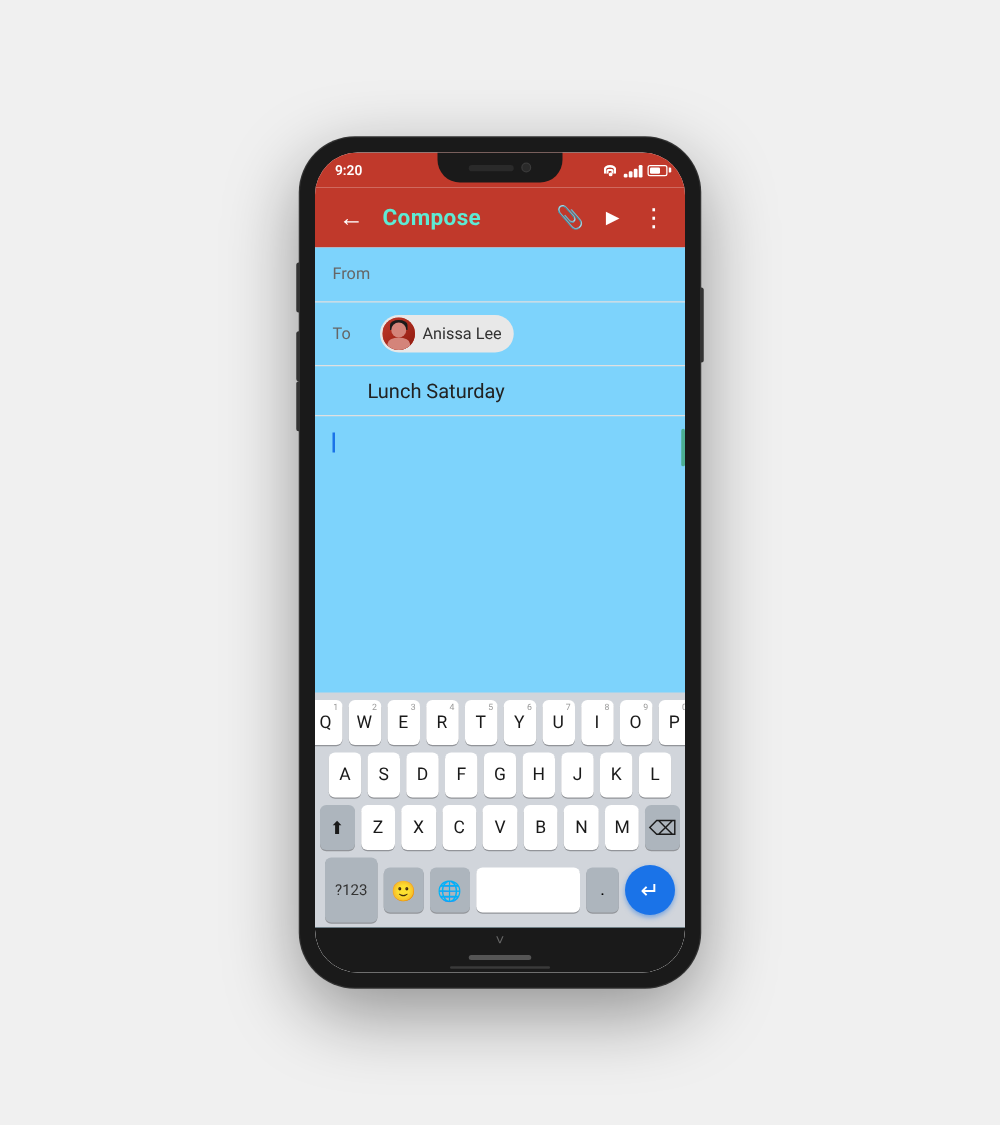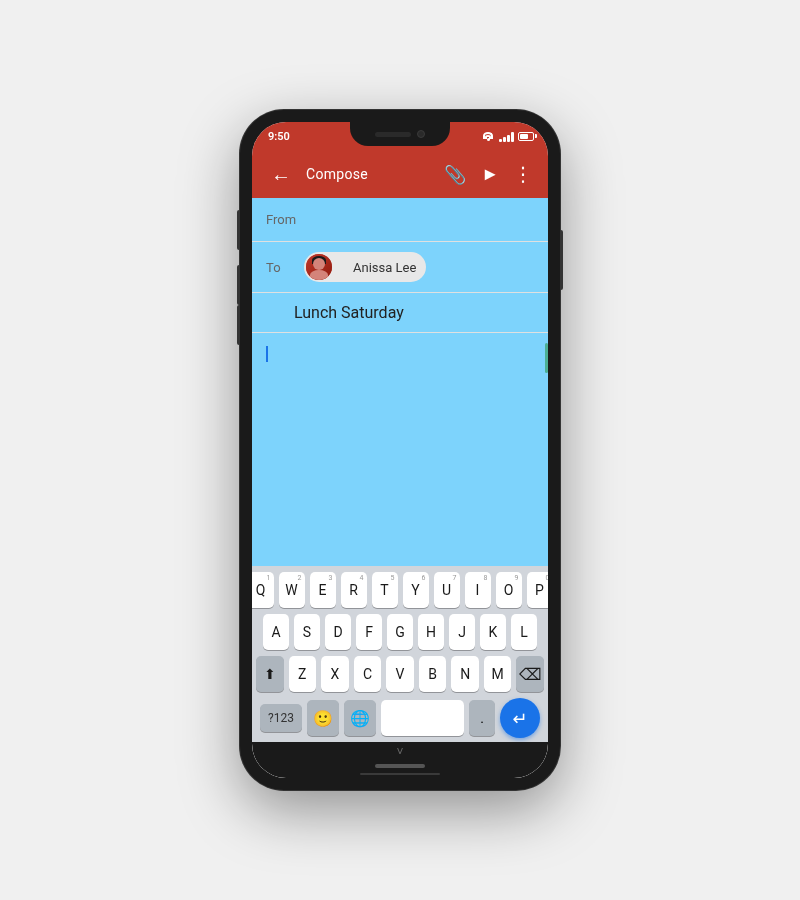--- a/index.html
+++ b/index.html
@@ -201,23 +201,23 @@
       color: white;
       font-size: 20px;
       cursor: pointer;
       width: 30px;
       display: flex;
       align-items: center;
       justify-content: center;
     }
 
     .app-bar-title {
-      color: #ffffff;
-      font-size: 14px;
-      font-weight: 400;
+      color: #5eead4;
+      font-size: 18px;
+      font-weight: 700;
       flex: 1;
       letter-spacing: 0.3px;
     }
 
     .app-bar-actions {
       display: flex;
       align-items: center;
       gap: 14px;
     }
 
@@ -258,21 +258,21 @@
       flex: 1;
     }
 
     
     .recipient-chip {
       display: flex;
       align-items: center;
       background: #e8e8e8;
       border-radius: 16px;
       padding: 2px 10px 2px 2px;
-      gap: 21px;
+      gap: 6px;
     }
 
     .recipient-avatar {
       width: 26px;
       height: 26px;
       border-radius: 50%;
       background: #c0392b;
       overflow: hidden;
       display: flex;
       align-items: center;
@@ -415,21 +415,21 @@
       display: flex;
       align-items: center;
       justify-content: space-between;
       padding: 0 4px;
       gap: 5px;
     }
 
     .key-num {
       background: #adb5bd;
       border-radius: 5px;
-      height: 28px;
+      height: 52px;
       width: 42px;
       display: flex;
       align-items: center;
       justify-content: center;
       font-size: 12px;
       color: #333;
       cursor: pointer;
       box-shadow: 0 1px 0 rgba(0,0,0,0.3);
     }
 
@@ -529,21 +529,21 @@
 <body>
 
 <div class="phone-outer">
   <div class="phone-inner">
 
     <div class="status-bar">
       <div class="notch">
         <div class="notch-speaker"></div>
         <div class="notch-camera"></div>
       </div>
-      <span class="status-time">9:50</span>
+      <span class="status-time">9:20</span>
       <div class="status-icons">
 
         <div class="wifi-icon">
           <div class="wifi-arc wifi-arc-2"></div>
           <div class="wifi-arc wifi-arc-1"></div>
           <div class="wifi-dot"></div>
         </div>
 
         <div class="signal-bars">
           <div class="bar bar-1"></div>

